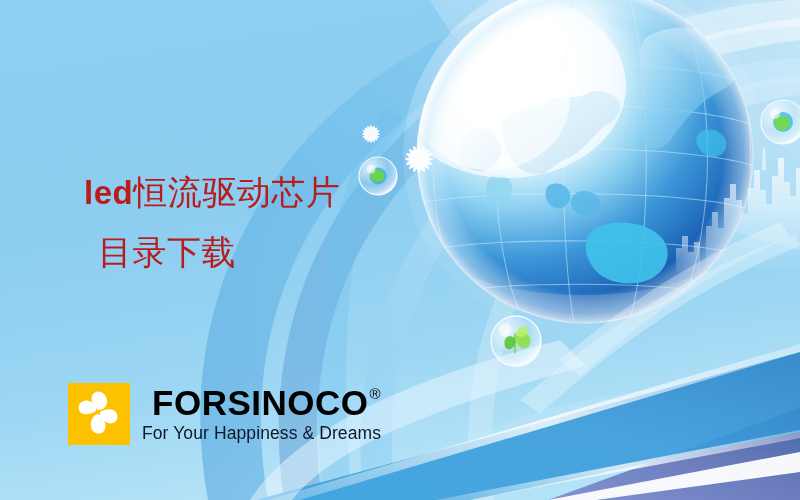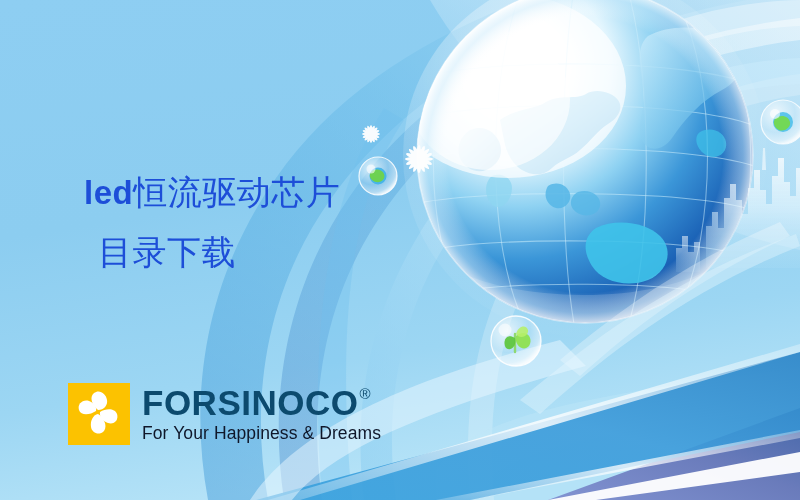--- a/index.html
+++ b/index.html
@@ -31,21 +31,21 @@
   
   #headline {
     position: absolute;
     left: 84px;
     top: 163px;
     width: 420px;
     z-index: 40;
     pointer-events: none;
   }
   .headline-line {
-    color: #1d4ed8;
+    color: #b91c1c;
     font-family: "Liberation Serif", "DejaVu Serif", serif;
     font-size: 34px;
     line-height: 60px;
     letter-spacing: 0.5px;
     white-space: nowrap;
   }
   .headline-line.line-2 {
     padding-left: 14px;
   }
   .hl-latin {
@@ -75,25 +75,26 @@
   #logo-wordmark {
     margin-left: 12px;
     display: flex;
     flex-direction: column;
     justify-content: center;
     line-height: 1;
   }
   #brand-name-row {
     display: flex;
     align-items: flex-start;
-    color: #0c4a6e;
+    color: #000000;
     font-family: "Liberation Sans", sans-serif;
     font-weight: bold;
     font-size: 35px;
     letter-spacing: 0.5px;
+    justify-content: flex-end;
   }
   #brand-reg {
     font-size: 15px;
     line-height: 1;
     margin-top: 1px;
     margin-left: 1px;
     font-weight: normal;
   }
   #brand-tagline {
     color: #0f172a;

